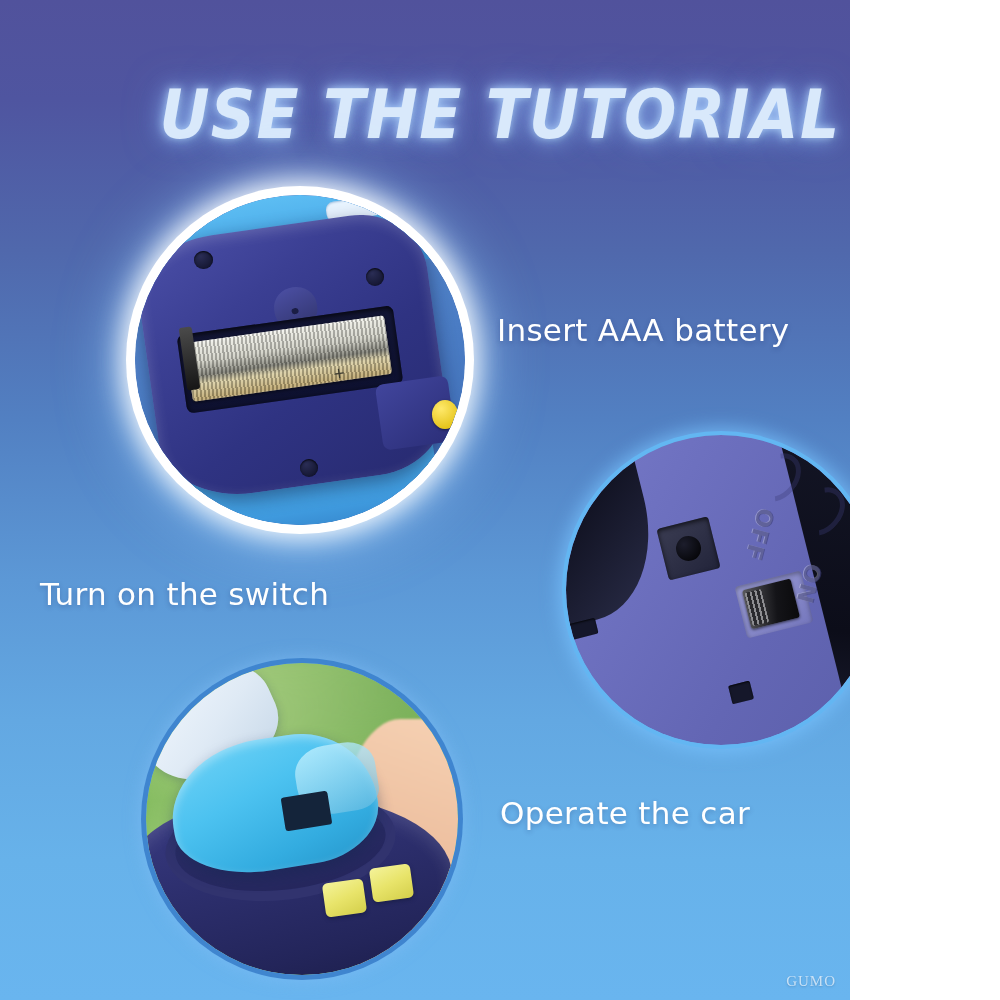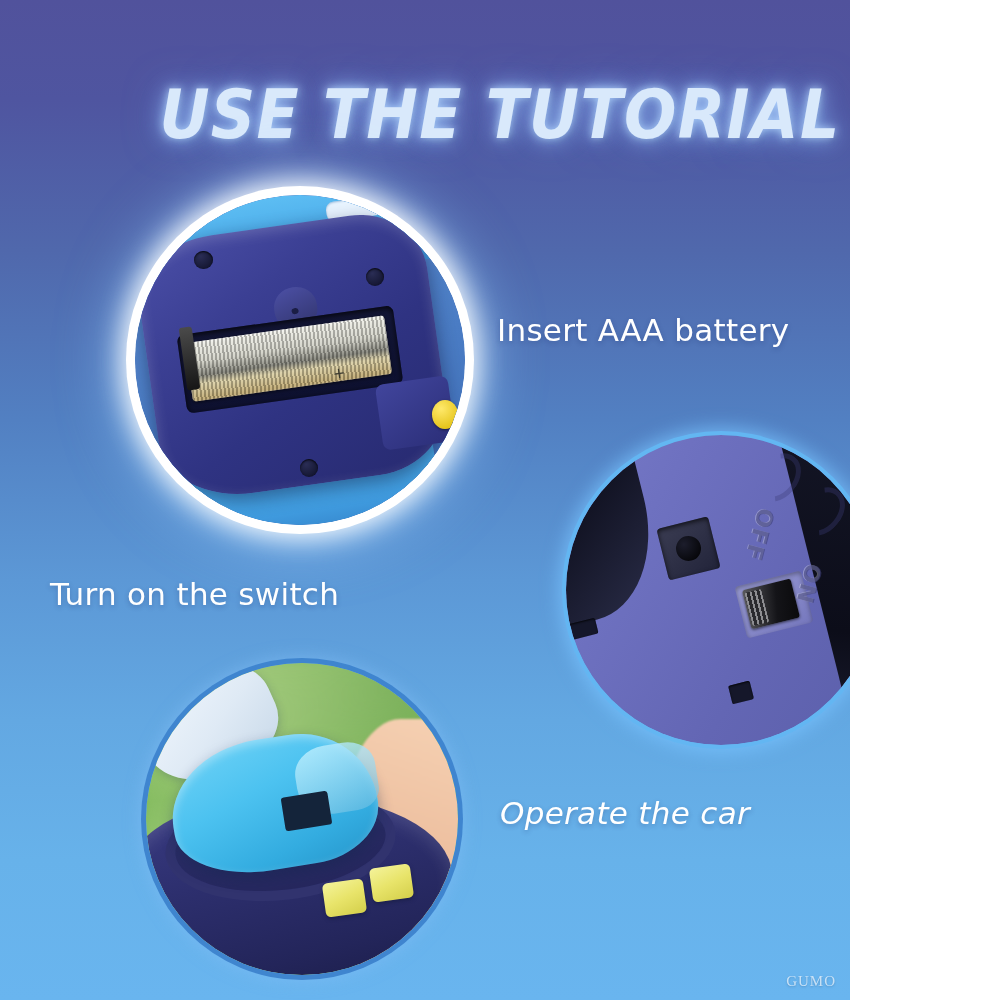--- a/index.html
+++ b/index.html
@@ -44,22 +44,22 @@
     position:absolute;
     color:#ffffff;
     font-size:31px;
     font-weight:500;
     letter-spacing:0.3px;
     white-space:nowrap;
     text-shadow:0 2px 5px rgba(30,50,110,0.30);
     font-family:"DejaVu Sans", sans-serif;
   }
   #cap-1 { left:497px; top:312px; }
-  #cap-2 { left:50px;  top:576px;text-align:right; }
-  #cap-3 { left:500px; top:795px;font-style:italic; }
+  #cap-2 { left:40px;  top:576px;text-align:right; }
+  #cap-3 { left:500px; top:795px; }
 
   
   .photo {
     position:absolute; border-radius:50%; overflow:hidden;
   }
   .photo-inner {
     position:absolute; inset:0; border-radius:50%; overflow:hidden;
   }
 
   

